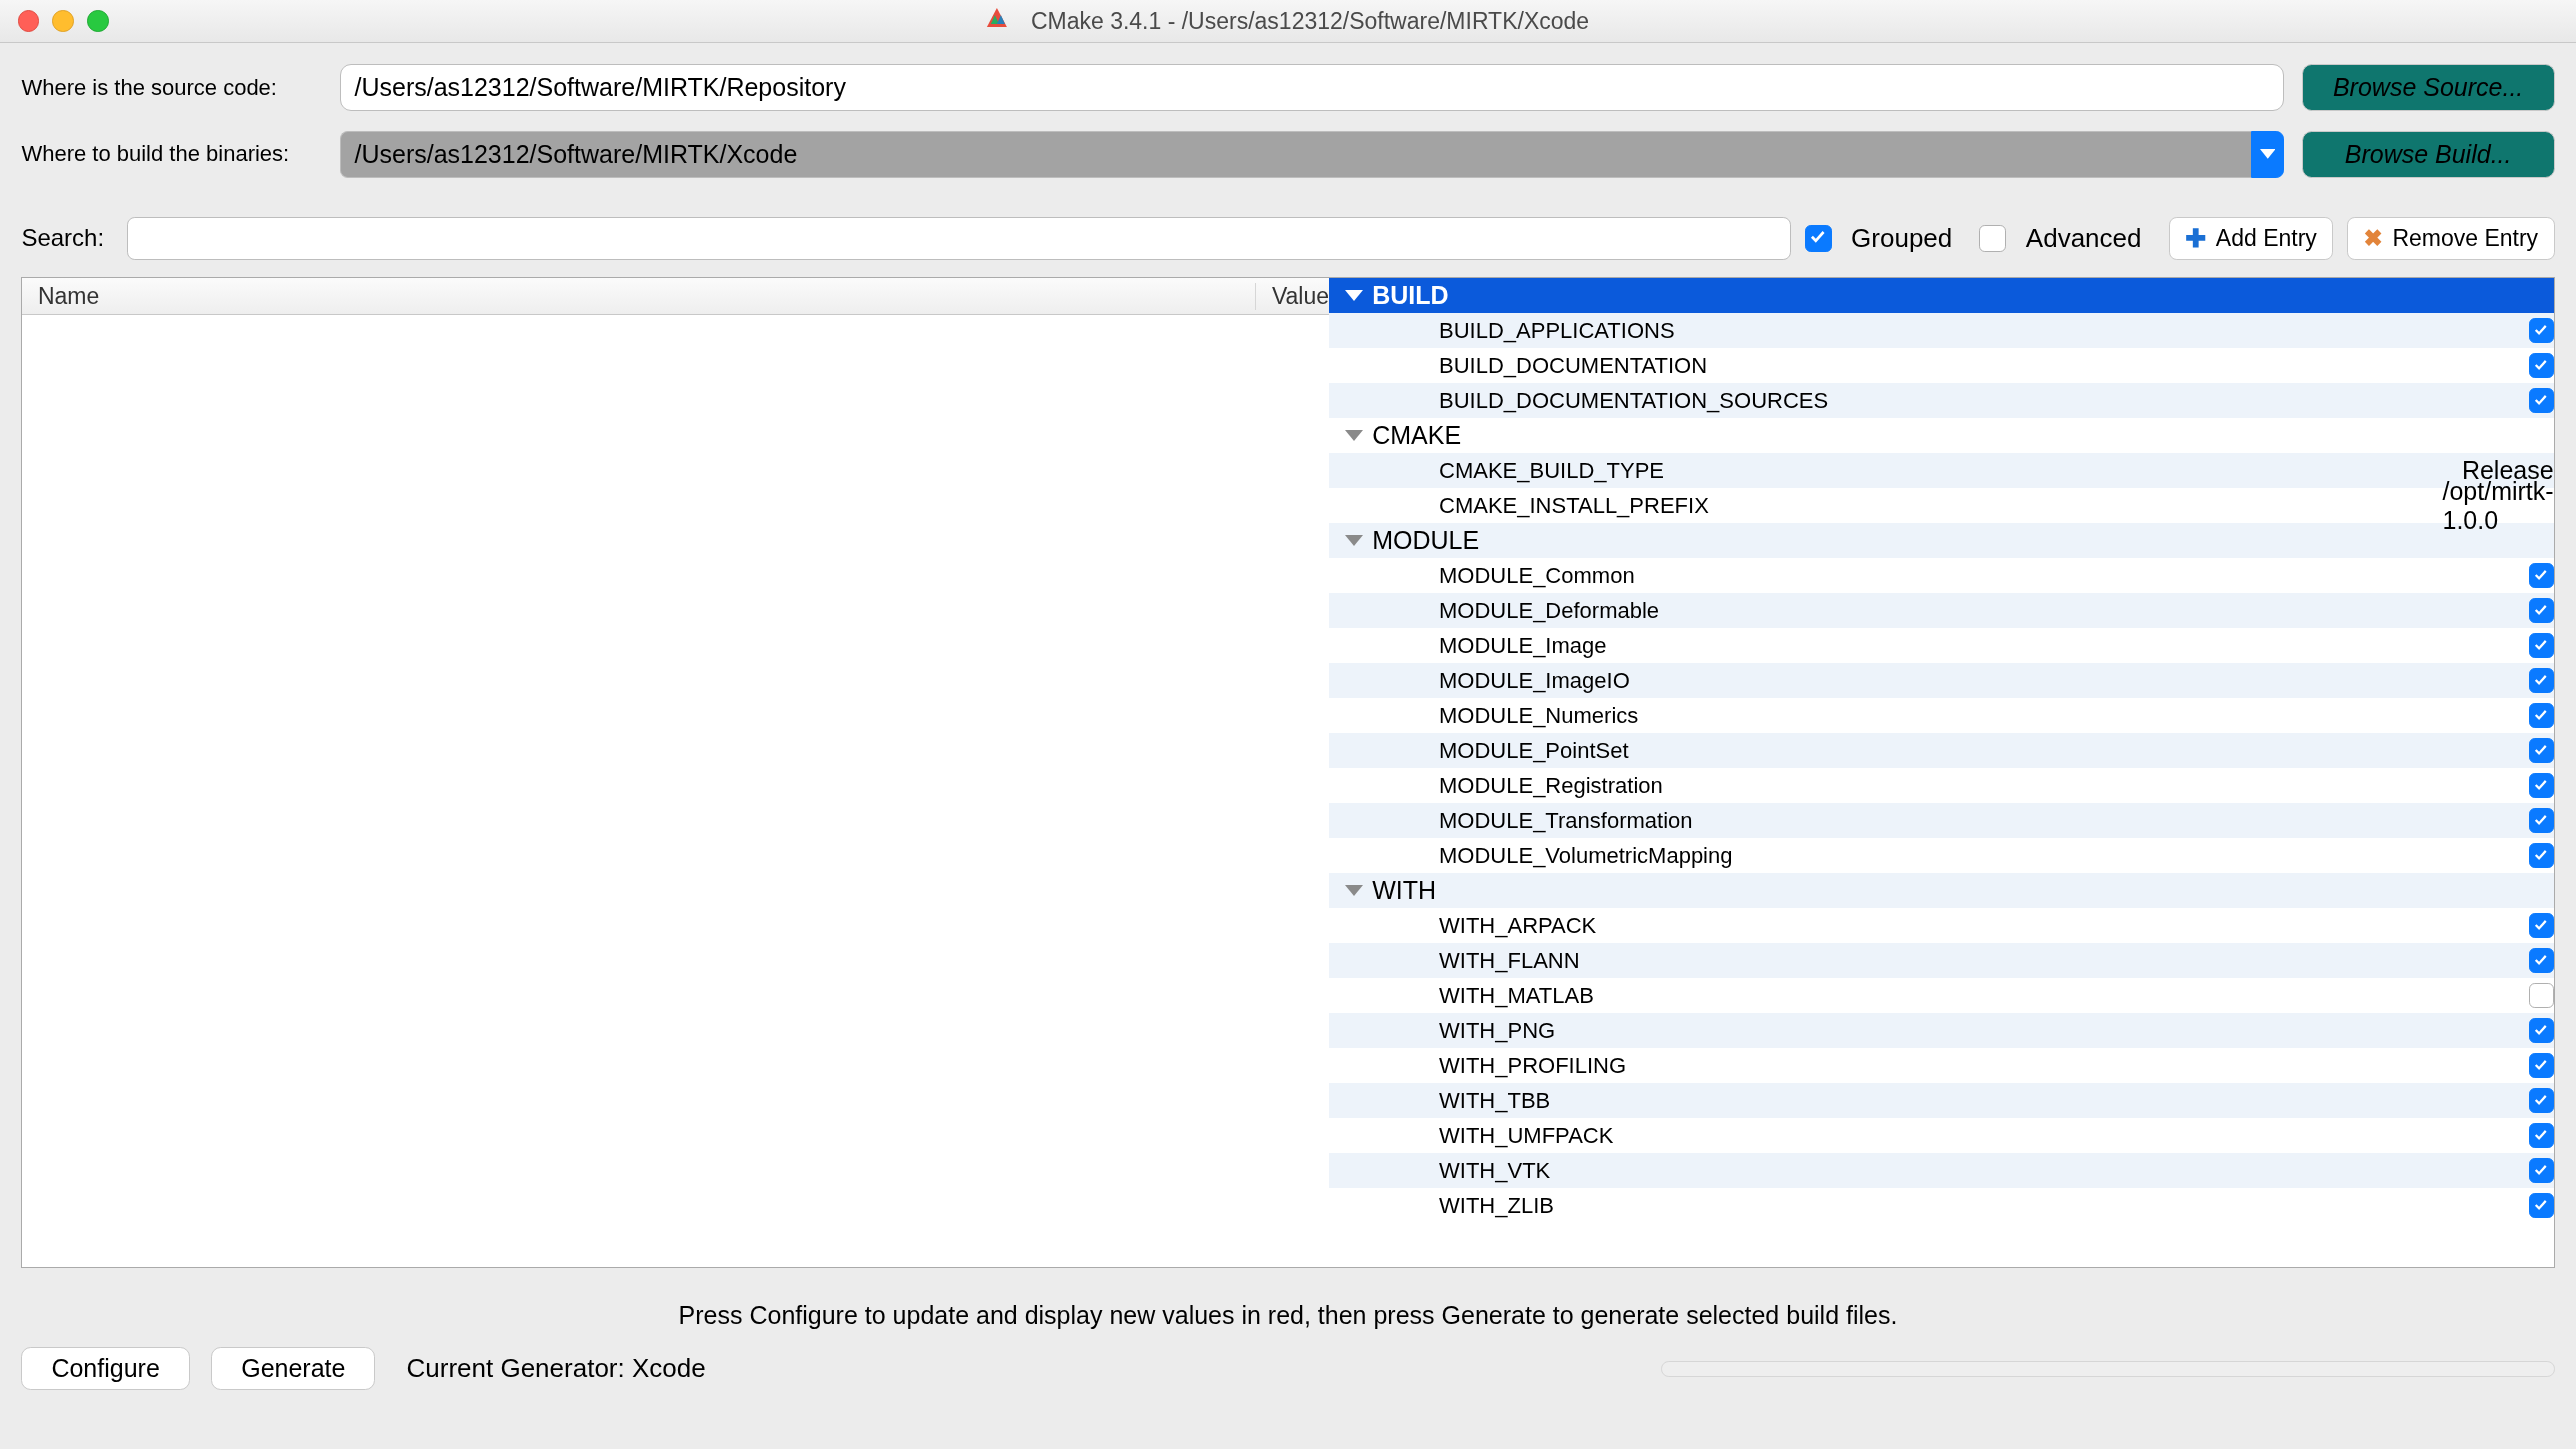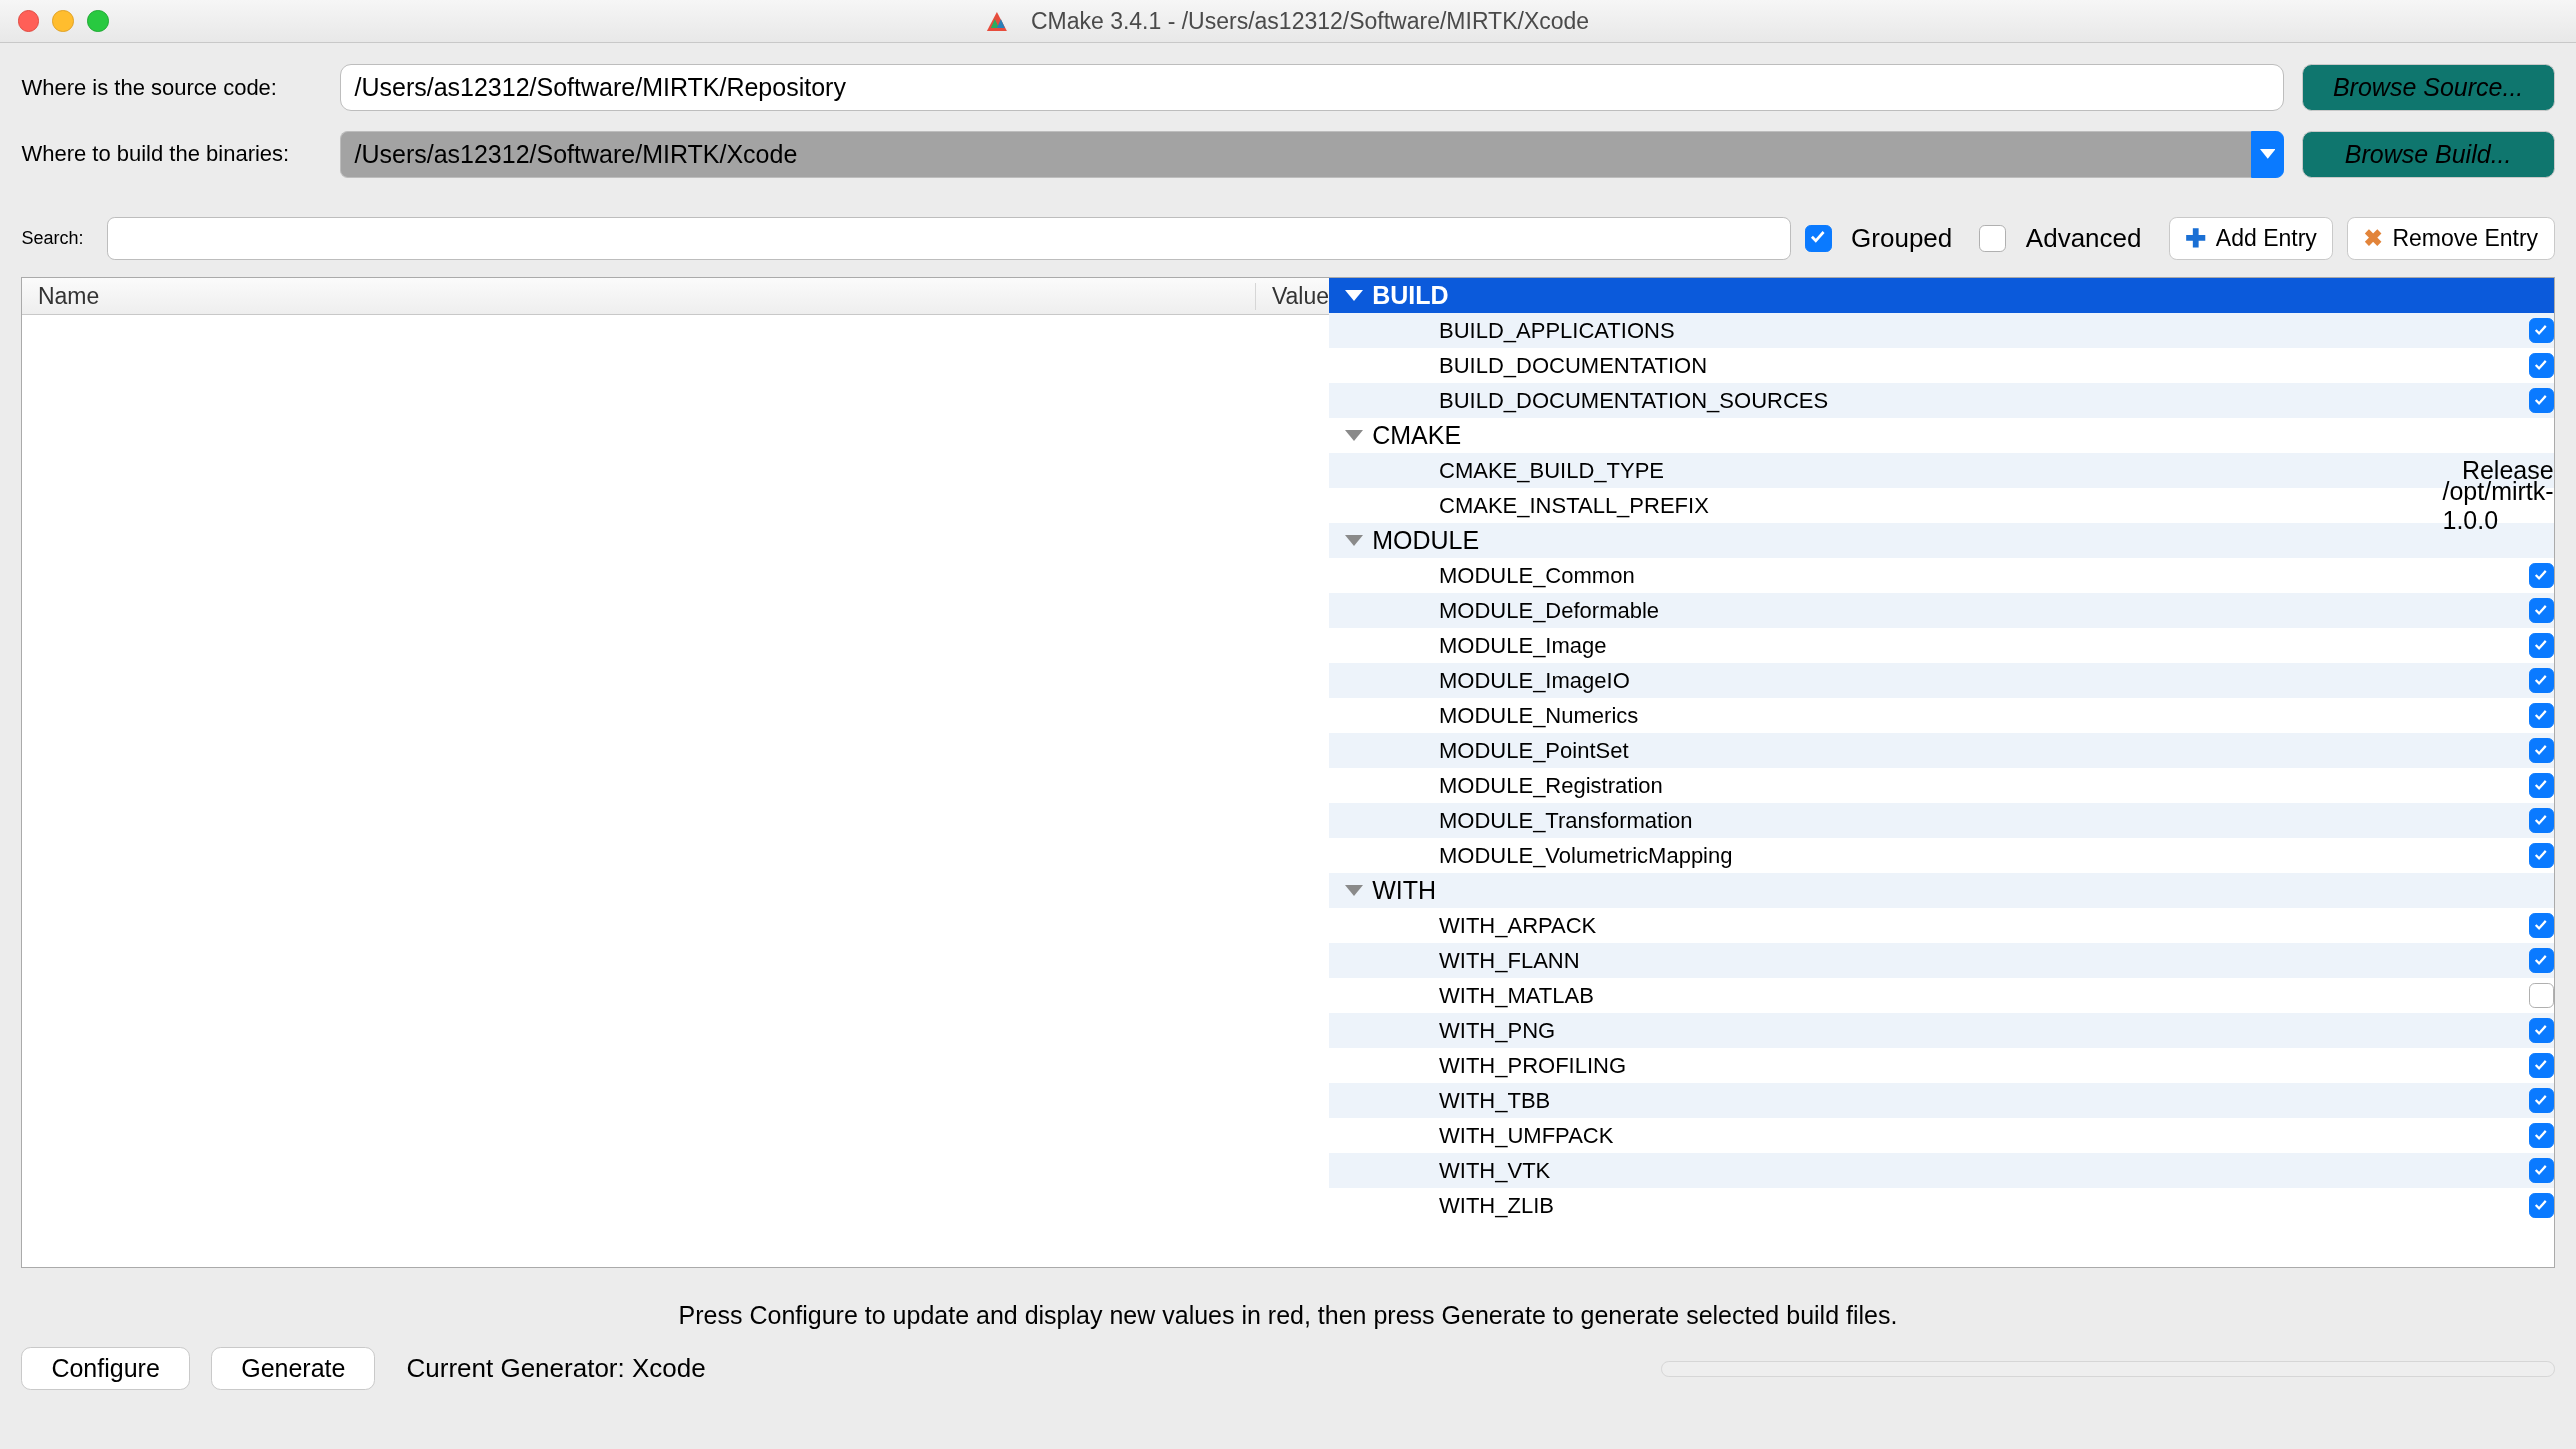--- a/index.html
+++ b/index.html
@@ -4,38 +4,38 @@
 <style>
 * { box-sizing: border-box; margin: 0; padding: 0; font-family: -apple-system, BlinkMacSystemFont, "Helvetica Neue", Arial, sans-serif; }
 body { background: #ececec; font-size: 24px; color: #000; width: 2576px; height: 1449px; overflow: hidden; }
 
 .titlebar { height: 43px; background: linear-gradient(#f6f6f6, #e8e8e8); border-bottom: 1px solid #c8c8c8; display: flex; align-items: center; padding: 0 17.5px; position: relative; }
 .traffic-lights { display: flex; gap: 13.6px; }
 .tl { width: 21.4px; height: 21.4px; border-radius: 50%; }
 .tl-close { background: #ff5f57; border: 1px solid #e1493f; }
 .tl-min { background: #ffbd2e; border: 1px solid #e1a123; }
 .tl-max { background: #28c940; border: 1px solid #1da932; }
-.title-center { position: absolute; left: 50%; transform: translateX(-50%); display: flex; align-items: center; gap: 24px; font-size: 23px; color: #4a4a4a; }
+.title-center { position: absolute; left: 50%; transform: translateX(-50%); display: flex; gap: 24px; font-size: 23px; color: #4a4a4a; }
 .cmake-logo { width: 0; height: 0; border-left: 10.7px solid transparent; border-right: 10.7px solid transparent; border-bottom: 19.4px solid #e74c3c; position: relative; }
 .cmake-logo::before { content:""; position:absolute; left:-5.8px; top:7.8px; width:0;height:0; border-left:4.9px solid transparent; border-right:4.9px solid transparent; border-bottom:9.7px solid #27ae60;}
 .cmake-logo::after { content:""; position:absolute; left:0px; top:7.8px; width:0;height:0; border-left:4.9px solid transparent; border-right:4.9px solid transparent; border-bottom:9.7px solid #2980b9;}
 
 .content { padding: 21.4px 21.4px 9.7px 21.4px; }
 
 .path-row { display: flex; align-items: center; margin-bottom: 19.4px; gap: 17.5px; }
 .path-label { width: 301px; font-size: 22px; color: #000; }
 .path-input { flex: 1; height: 47px; border: 1px solid #bdbdbd; border-radius: 11px; background: #fff; padding: 0 13.6px; font-size: 25px; color: #000; display:flex; align-items:center; }
 .combo-wrap { flex:1; display:flex; height:47px; }
 .combo-input { flex:1; border: 1px solid #bdbdbd; border-right:none; border-radius: 7.8px 0 0 7.8px; background:#a3a3a3; padding:0 13.6px; font-size:25px; display:flex; align-items:center;}
 .combo-btn { width: 33px; background: #0a7aff; border: 1px solid #0a7aff; border-radius: 0 7.8px 7.8px 0; display:flex; align-items:center; justify-content:center;}
 .combo-btn svg { fill: #fff; width:15.5px; height:9.7px;}
 .browse-btn { width: 253px; height: 47px; background: #0f766e; border: 1px solid #c9c9c9; border-radius: 9.7px; font-size: 25px; color:#000; display:flex; align-items:center; justify-content:center;font-style:italic; }
 
 .search-row { display:flex; align-items:center; margin: 39px 0 17.5px 0; gap: 13.6px; }
-.search-label { font-size: 18px; margin-right: 9.7px; text-align: right;}
+.search-label { font-size: 24px; margin-right: 9.7px; text-align: right;}
 .search-input { flex:1; height: 43px; border:1px solid #bdbdbd; border-radius:7.8px; background:#fff;}
 .chk { width: 27px; height: 27px; border-radius: 5.8px; border: 1px solid #b0b0b0; background:#fff; display:inline-flex; align-items:center; justify-content:center; flex-shrink:0;}
 .chk.checked { background: #0a7aff; border-color:#0a7aff; }
 .chk.checked svg { fill:#fff; width:17.5px; height:13.6px; display:block;}
 .chk svg { display:none;}
 .chk-label { font-size:26px; margin-right: 13.6px; margin-left:5.8px;}
 .entry-btn { height: 43px; padding: 0 15.5px; background: #fff; border:1px solid #c9c9c9; border-radius: 7.8px; display:flex; align-items:center; gap:9.7px; font-size:23px;}
 .plus-icon { color:#1a6fd4; font-size:25px; font-weight:bold;}
 .x-icon { color:#e2843a; font-size:23px; font-weight:bold;}
 

